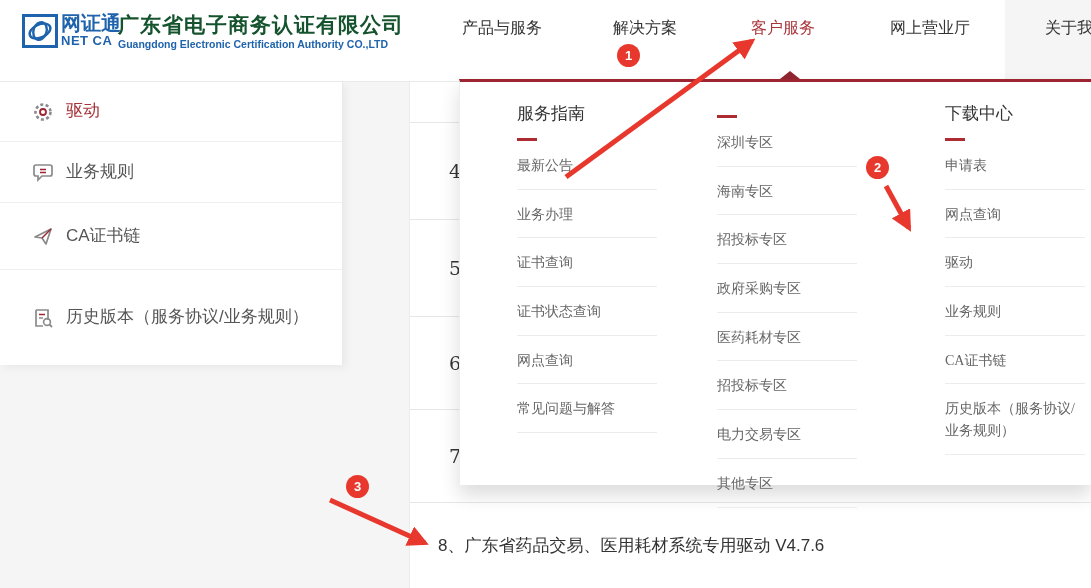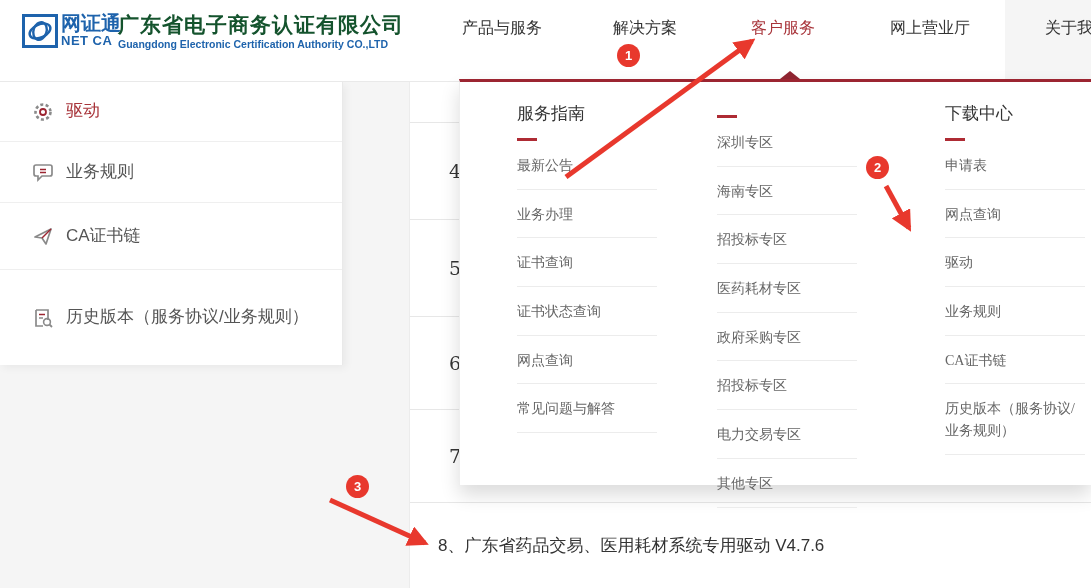--- a/index.html
+++ b/index.html
@@ -163,22 +163,22 @@
       <li>常见问题与解答</li>
     </ul>
   </div>
 
   <div class="dd-col c2">
     <div class="dd-dash"></div>
     <ul>
       <li>深圳专区</li>
       <li>海南专区</li>
       <li>招投标专区</li>
+      <li>政府采购专区</li>
       <li>医药耗材专区</li>
-      <li>政府采购专区</li>
       <li>招投标专区</li>
       <li>电力交易专区</li>
       <li>其他专区</li>
     </ul>
   </div>
 
   <div class="dd-col c3">
     <h3 class="dd-title">下载中心</h3>
     <div class="dd-dash"></div>
     <ul>

